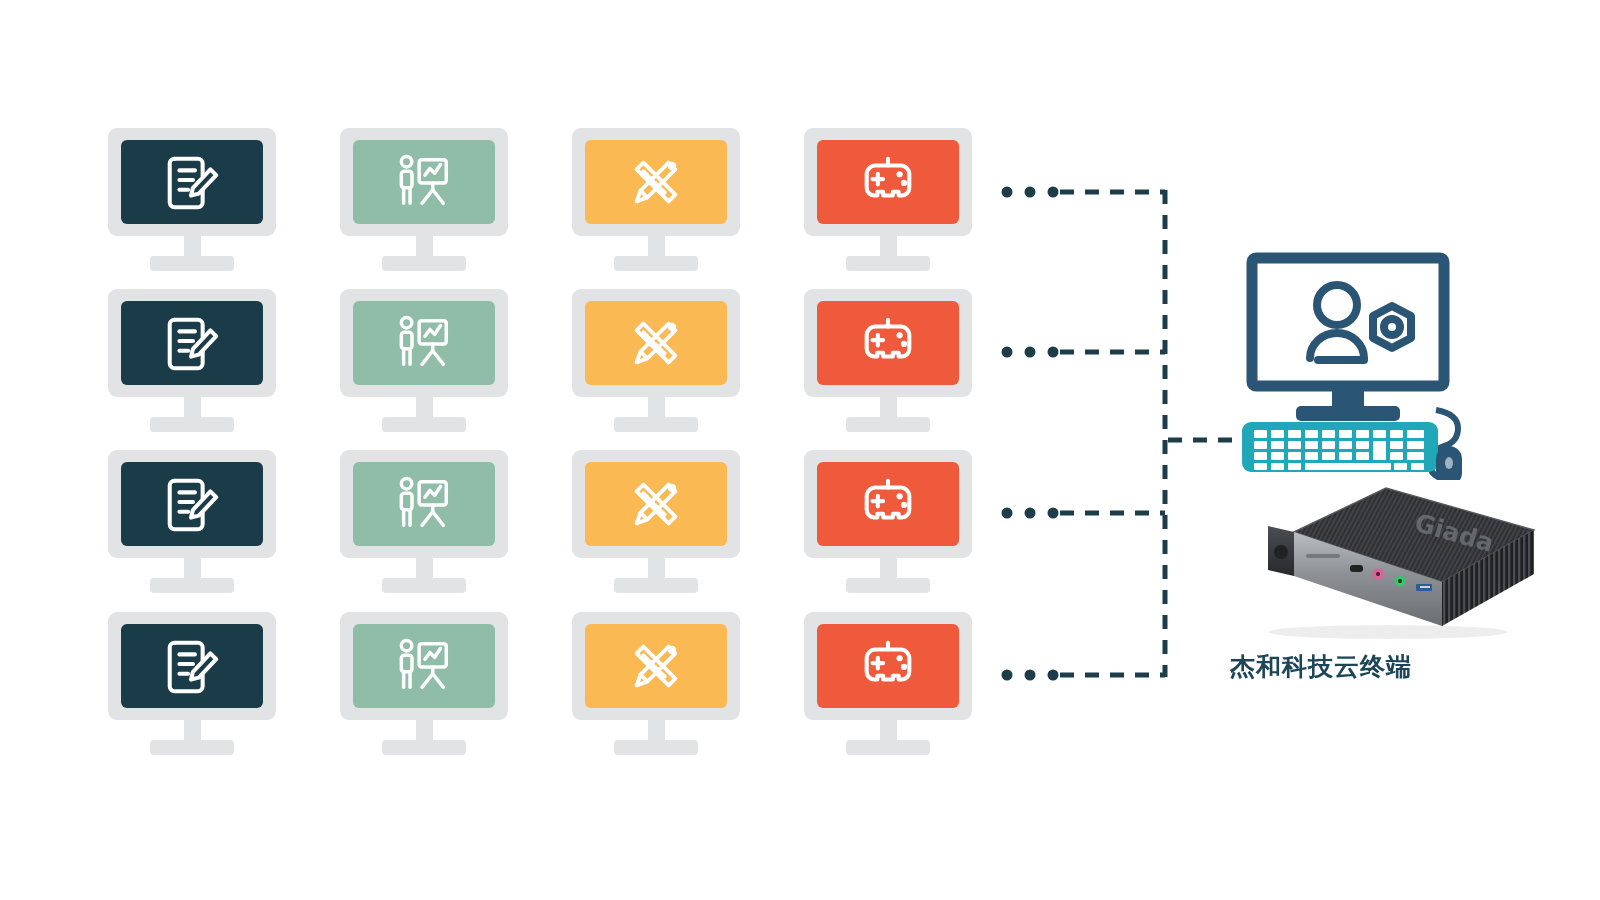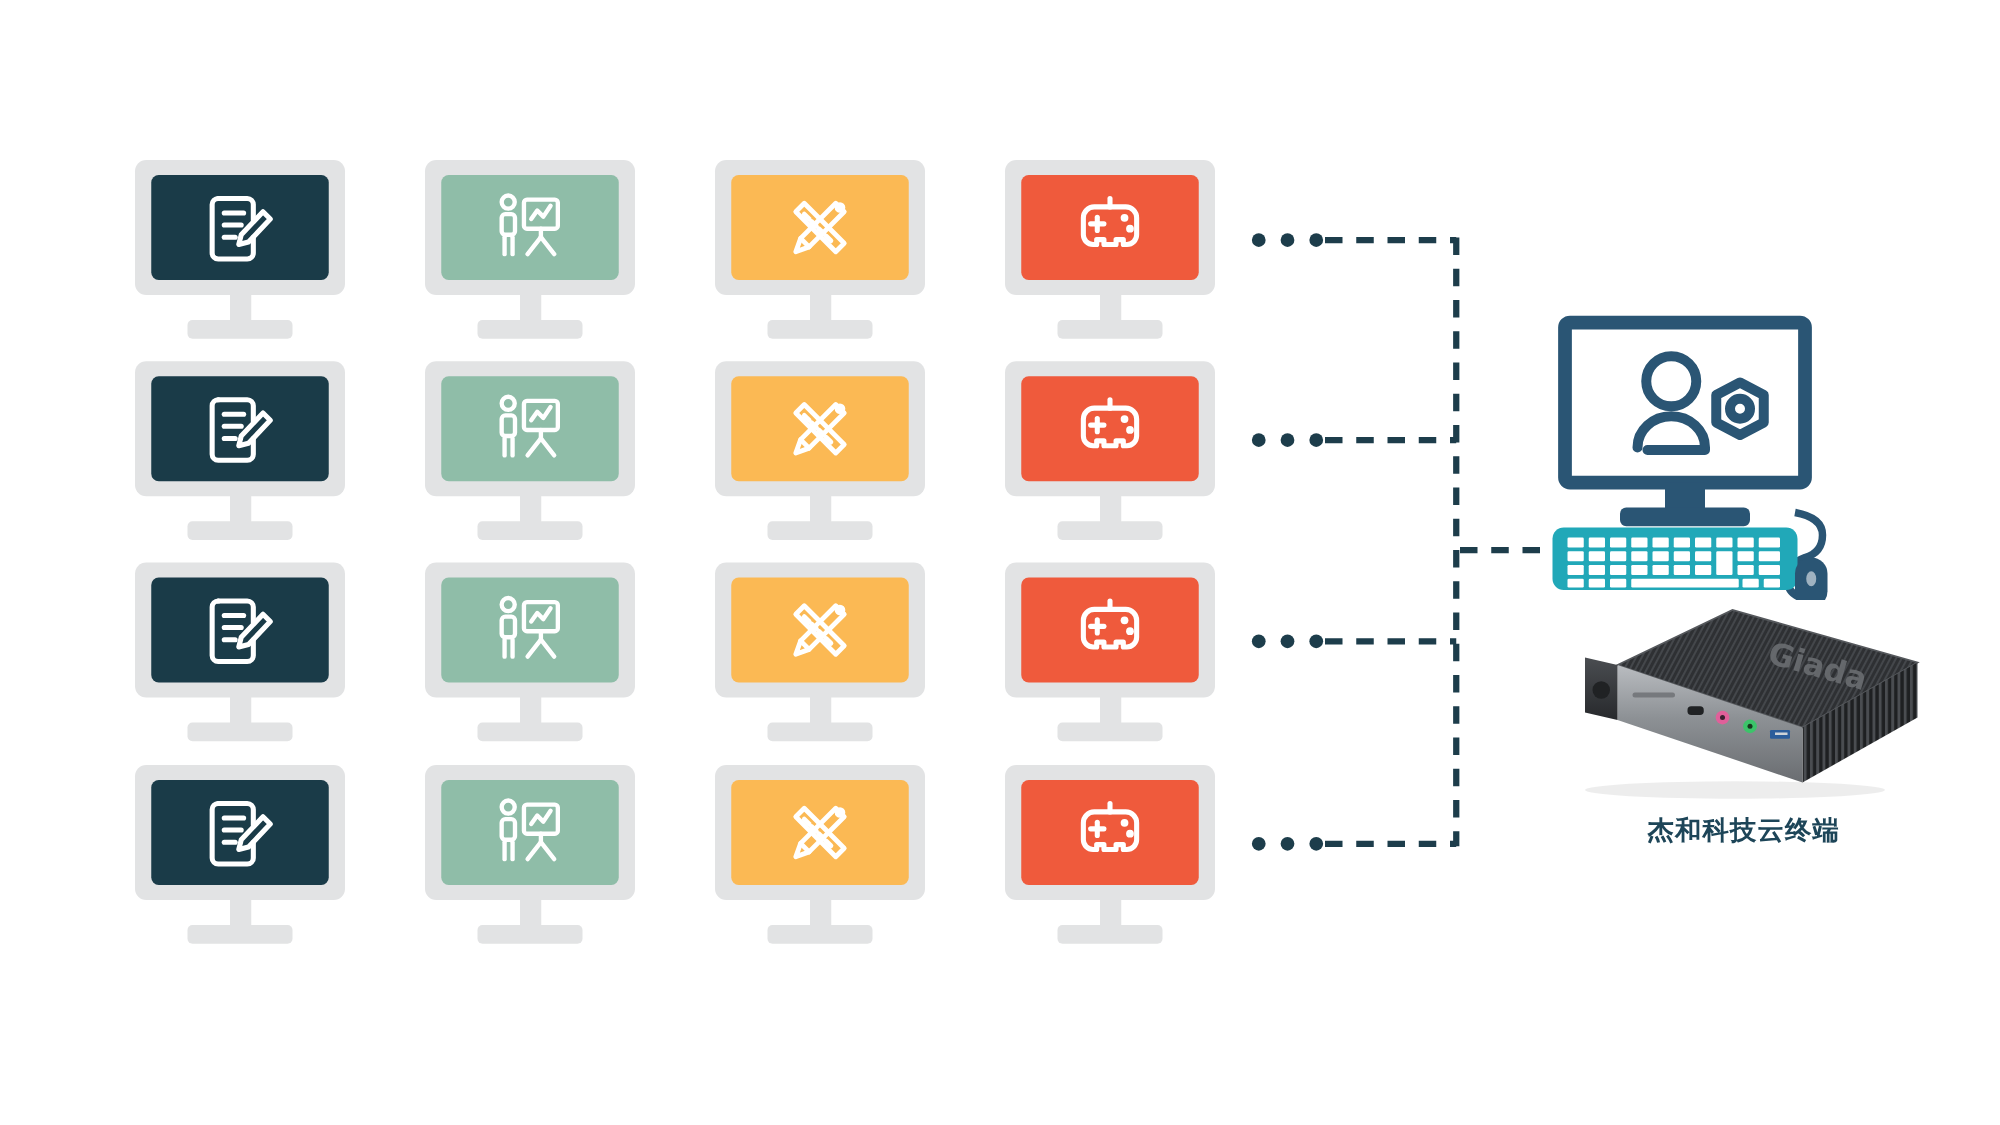--- a/index.html
+++ b/index.html
@@ -72,22 +72,22 @@
   }
   #mini-pc {
     position: absolute;
     left: 1238px; top: 470px;
     width: 300px; height: 175px;
   }
   #server-label {
     position: absolute;
     left: 1230px; top: 650px;
     width: 330px;
-    text-align: center;
-    font-size: 21px;
+    text-align: left;
+    font-size: 25px;
     font-weight: bold;
     color: #1d4558;
     letter-spacing: 1px;
     font-family: "DejaVu Sans", sans-serif;
   }
 </style>
 </head>
 <body>
 
 <div id="stage">

